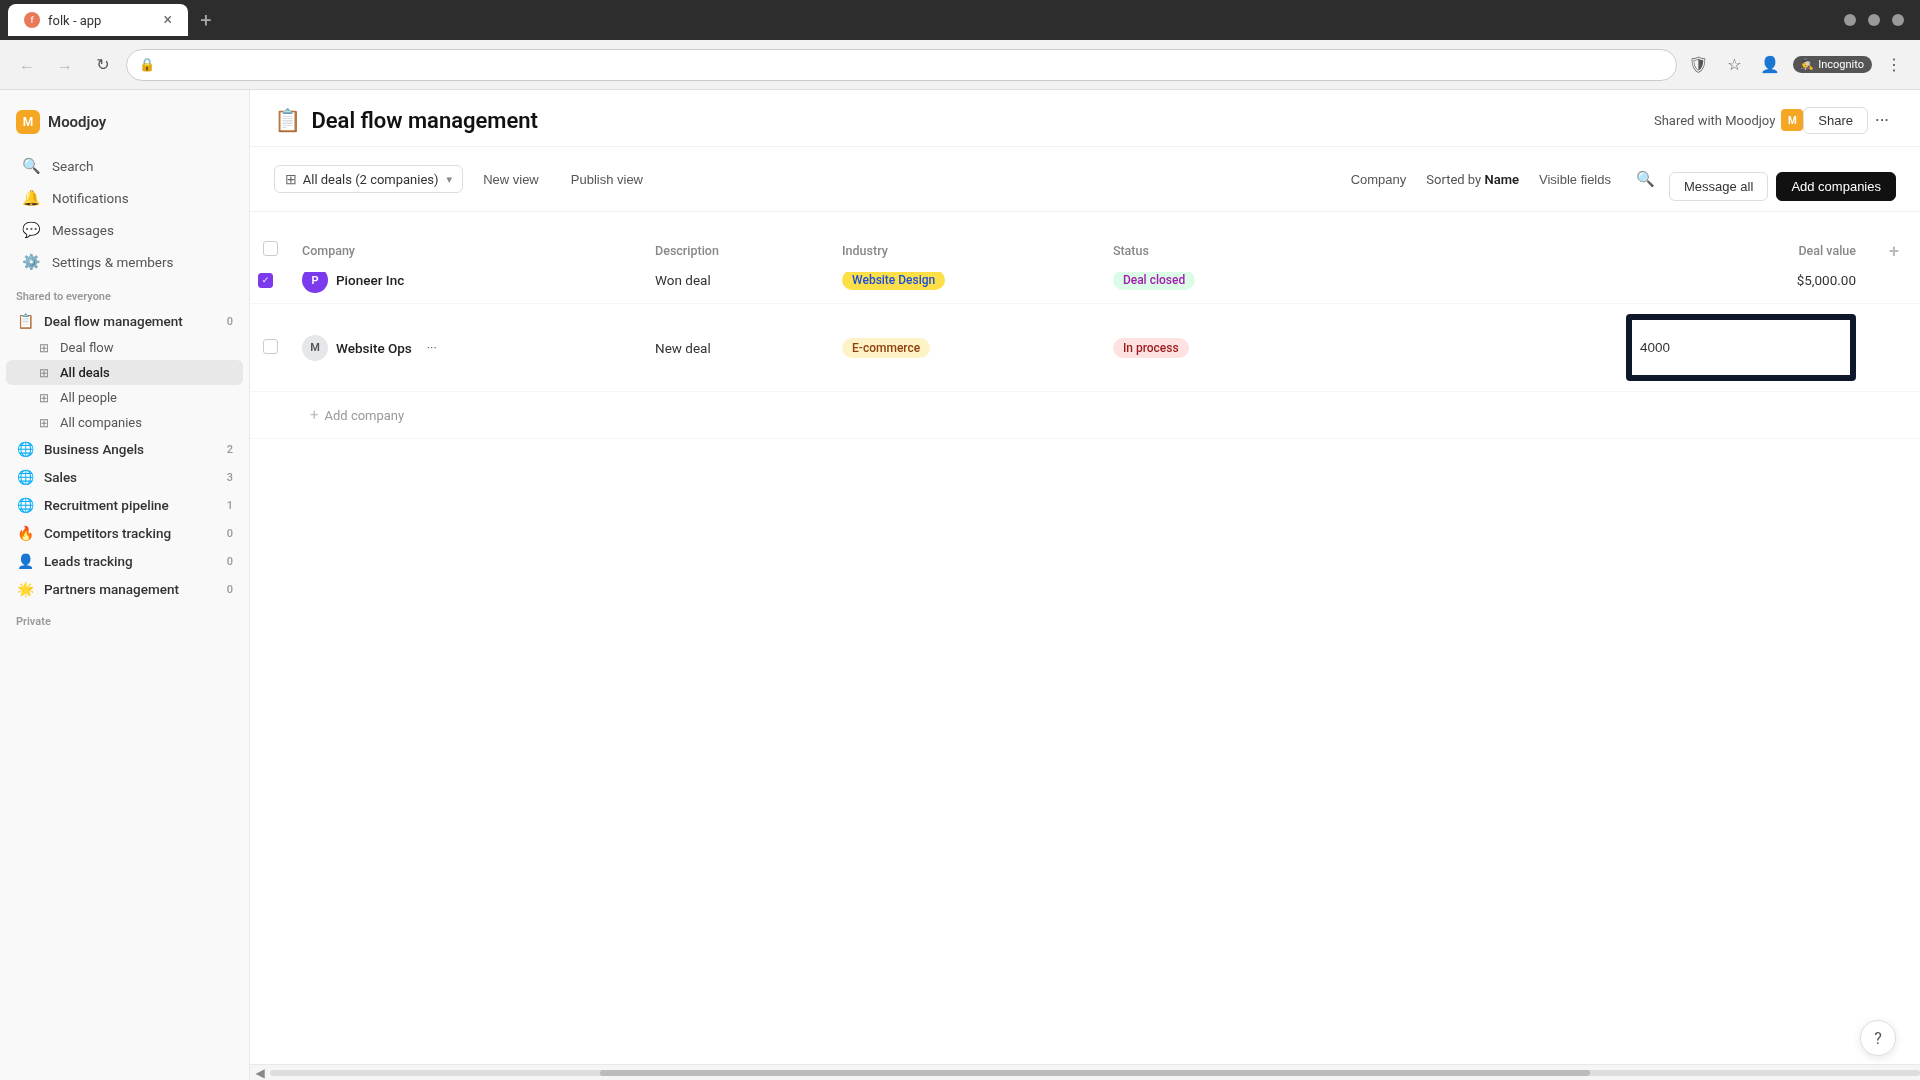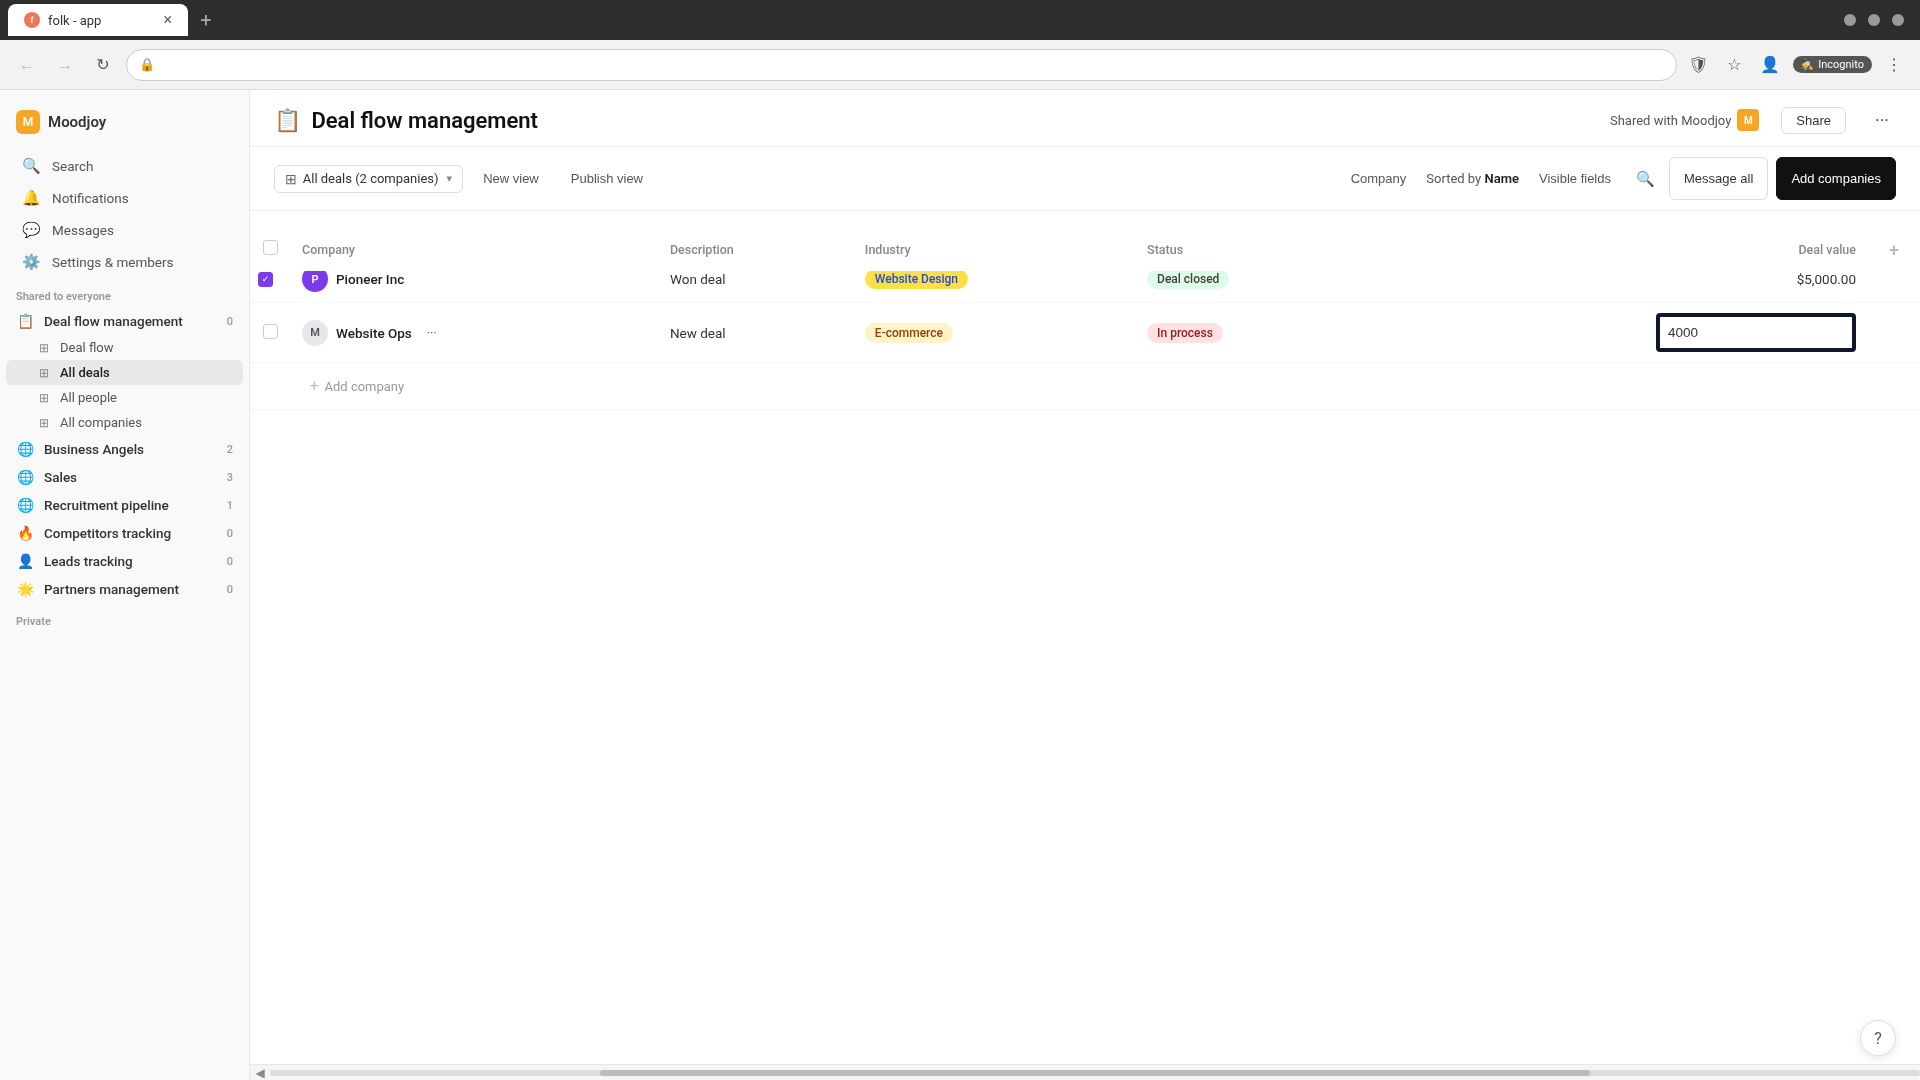--- a/index.html
+++ b/index.html
@@ -42,59 +42,59 @@
     .sidebar-sub-icon { font-size: 12px; width: 16px; text-align: center; color: #888; }
 
     
     .main { flex: 1; display: flex; flex-direction: column; overflow: hidden; background: #fff; }
 
     
     .page-header { display: flex; align-items: center; padding: 16px 24px 12px; border-bottom: 1px solid #f0f0f0; }
     .page-title-area { display: flex; align-items: center; gap: 10px; flex: 1; }
     .page-title-icon { font-size: 22px; }
     .page-title { font-size: 22px; font-weight: 600; color: #111; }
-    .page-header-actions { display: flex; align-items: center; gap: 22px; }
+    .page-header-actions { display: flex; align-items: center; gap: 0; }
     .shared-with { display: flex; align-items: center; gap: 6px; font-size: 13px; color: #555; }
     .shared-avatar { width: 22px; height: 22px; background: #f5a623; border-radius: 4px; display: flex; align-items: center; justify-content: center; font-size: 10px; color: #fff; font-weight: 700; }
     .share-btn { background: #fff; border: 1px solid #ddd; border-radius: 6px; padding: 5px 14px; font-size: 13px; color: #333; cursor: pointer; font-weight: 500; }
     .more-btn { width: 28px; height: 28px; display: flex; align-items: center; justify-content: center; color: #555; cursor: pointer; border-radius: 4px; font-size: 18px; }
 
     
     .toolbar { display: flex; align-items: center; gap: 8px; padding: 10px 24px; border-bottom: 1px solid #f0f0f0; }
     .view-selector { display: flex; align-items: center; gap: 6px; background: #fff; border: 1px solid #ddd; border-radius: 6px; padding: 5px 10px; font-size: 13px; color: #333; cursor: pointer; }
     .view-selector .view-icon { font-size: 14px; color: #666; }
     .view-selector .chevron { font-size: 11px; color: #888; margin-left: 2px; }
     .toolbar-btn { padding: 5px 12px; font-size: 13px; color: #555; cursor: pointer; border-radius: 6px; border: none; background: transparent; text-align: center; }
     .toolbar-divider { flex: 1; }
     .toolbar-right { display: flex; align-items: center; gap: 8px; }
-    .action-btn { padding: 13px 14px; font-size: 13px; border-radius: 6px; cursor: pointer; font-weight: 500; border: 1px solid #ddd; background: #fff; color: #333; }
+    .action-btn { padding: 6px 14px; font-size: 13px; border-radius: 6px; cursor: pointer; font-weight: 500; border: 1px solid #ddd; background: #fff; color: #333; margin-top: 15px; }
     .action-btn.primary { background: #111; color: #fff; border-color: #111; }
     .icon-btn { width: 30px; height: 30px; display: flex; align-items: center; justify-content: center; border-radius: 6px; cursor: pointer; color: #555; font-size: 15px; }
 
     
     .table-container { flex: 1; overflow: auto; }
     table { width: 100%; border-collapse: collapse; }
     thead tr { border-bottom: 1px solid #e8e8e8; }
     th { padding: 8px 12px; text-align: left; font-size: 12.5px; font-weight: 500; color: #888; background: #fff; position: sticky; top: 16px; z-index: 10; border-bottom: 1px solid #e8e8e8; white-space: nowrap; }
     th:first-child { width: 40px; text-align: center; padding: 8px; }
     td { padding: 10px 12px; font-size: 13.5px; color: #333; border-bottom: 1px solid #f5f5f5; vertical-align: middle; }
     td:first-child { width: 40px; text-align: center; padding: 8px; }
     .checkbox { width: 15px; height: 15px; border: 1.5px solid #ccc; border-radius: 3px; cursor: pointer; display: inline-block; }
     .company-cell { display: flex; align-items: center; gap: 8px; }
     .company-avatar { width: 26px; height: 26px; border-radius: 50%; display: flex; align-items: center; justify-content: center; font-size: 11px; font-weight: 600; color: #fff; flex-shrink: 0; }
     .company-name { font-weight: 500; color: #222; }
     .row-actions { display: flex; align-items: center; gap: 4px; opacity: 0; }
     .row-action-btn { width: 24px; height: 24px; display: flex; align-items: center; justify-content: center; border-radius: 4px; cursor: pointer; color: #666; font-size: 13px; }
     .tag { display: inline-flex; align-items: center; padding: 3px 10px; border-radius: 12px; font-size: 12px; font-weight: 500; }
     .tag-blue { background: #fde047; color: #1d4ed8; }
     .tag-yellow { background: #fef3c7; color: #92400e; }
-    .tag-green { background: #dcfce7; color: #404040; }
+    .tag-green { background: #dcfce7; color: #a21caf; }
     .tag-red { background: #fee2e2; color: #991b1b; }
     .deal-value { text-align: right; color: #333; font-size: 13.5px; }
-    .input-cell { border: 4px solid #0f172a; border-radius: 4px; padding: 8px 8px; font-size: 13.5px; width: 200px; outline: none; color: #333; }
+    .input-cell { border: 6px solid #0f172a; border-radius: 4px; padding: 20px 8px; font-size: 13.5px; width: 230px; outline: none; color: #333; }
     .add-company-btn { display: flex; align-items: center; gap: 6px; color: #999; font-size: 13px; cursor: pointer; padding: 4px 8px; border-radius: 4px; }
     .add-col-btn { width: 28px; height: 28px; display: flex; align-items: center; justify-content: center; color: #bbb; cursor: pointer; font-size: 18px; }
 
     
     .bottom-scrollbar { height: 16px; background: #f5f5f5; border-top: 1px solid #e8e8e8; display: flex; align-items: center; }
     .scrollbar-arrow { width: 20px; height: 100%; display: flex; align-items: center; justify-content: center; color: #888; font-size: 12px; cursor: pointer; }
     .scrollbar-track { flex: 1; height: 6px; background: #ddd; border-radius: 3px; position: relative; }
     .scrollbar-thumb { height: 6px; background: #bbb; border-radius: 3px; width: 60%; position: absolute; left: 20%; }
 
     

